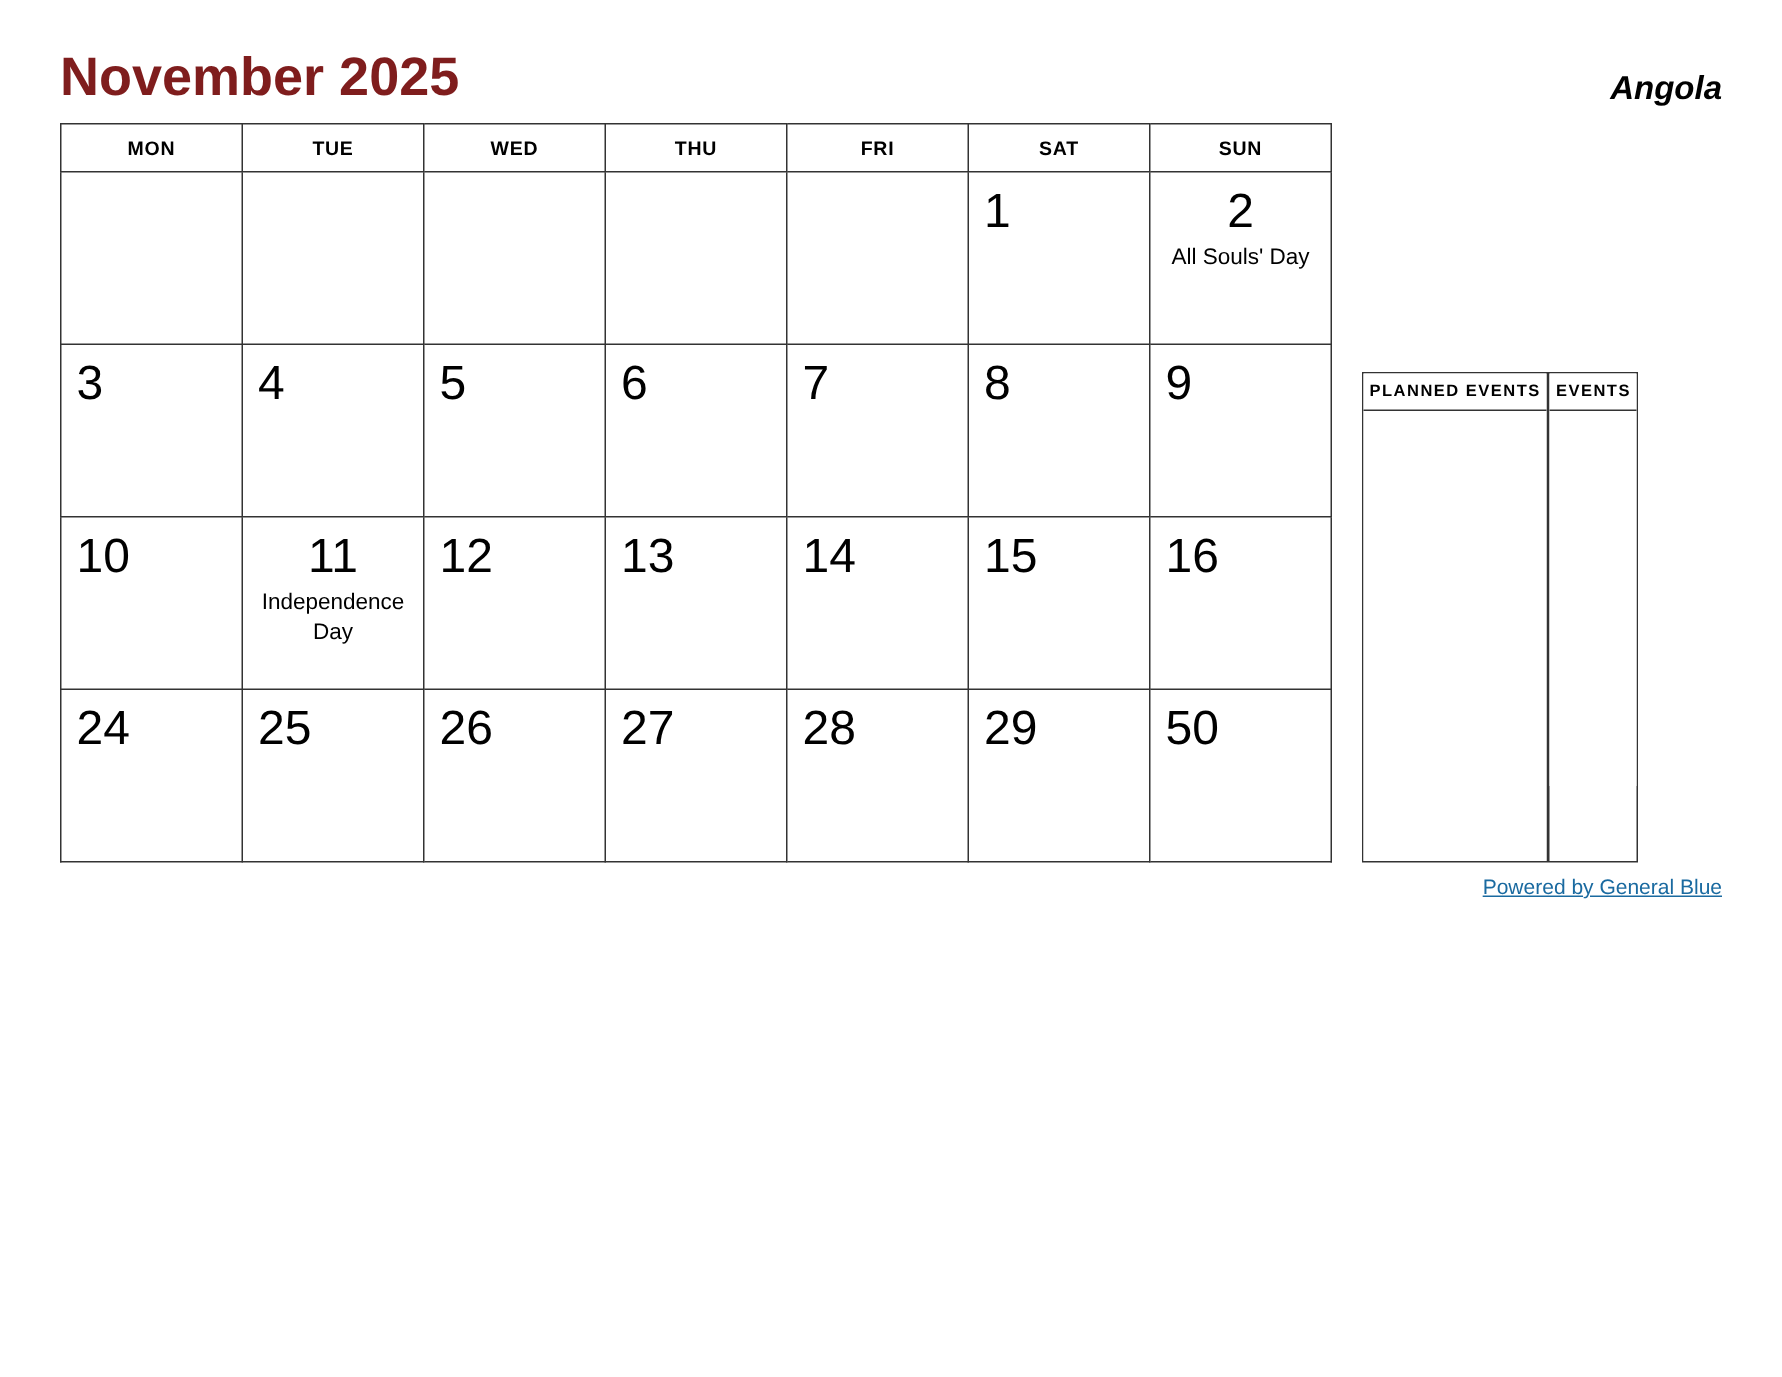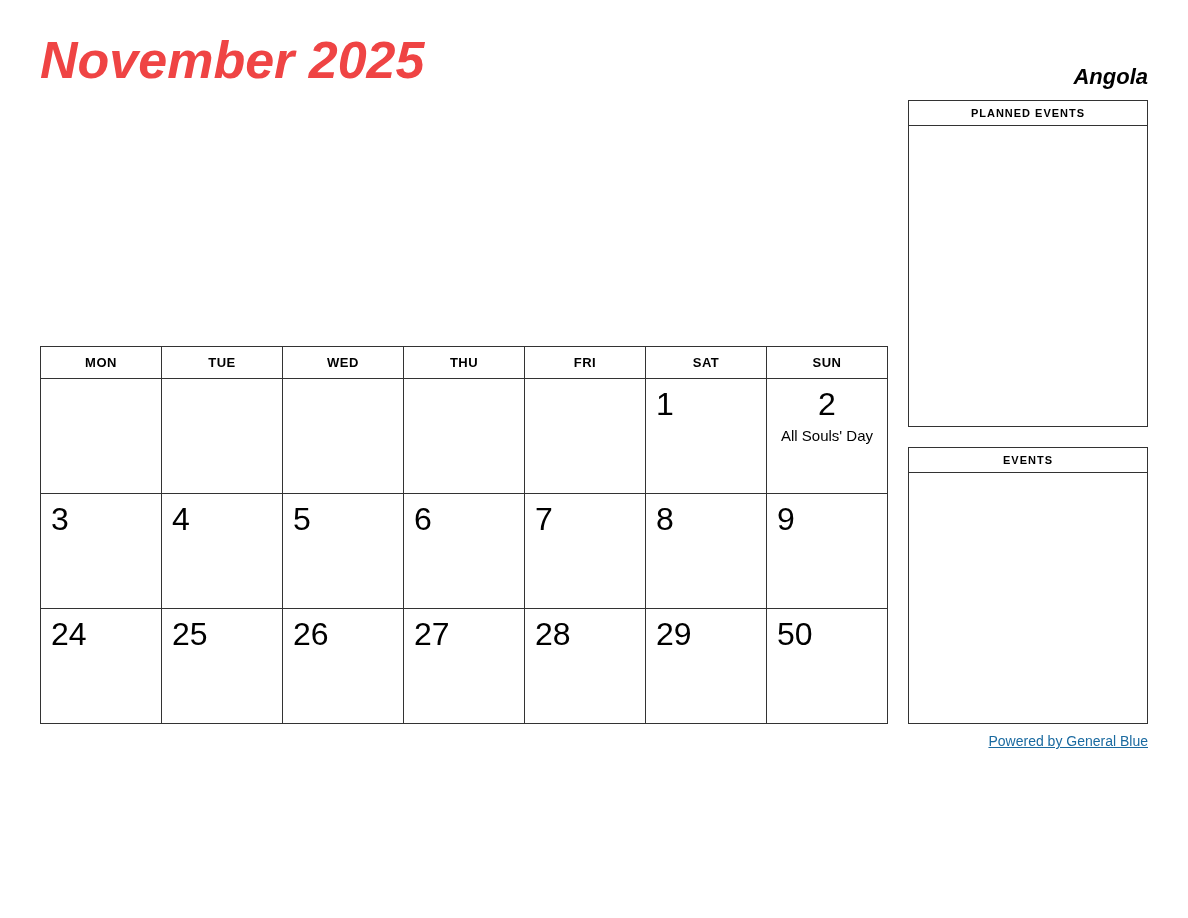--- a/index.html
+++ b/index.html
@@ -10,24 +10,23 @@
       width: 1188px;
       min-height: 918px;
     }
     .header {
       display: flex;
       justify-content: space-between;
       align-items: flex-end;
       margin-bottom: 10px;
     }
     .month-title {
-      font-size: 52px;
-      font-weight: bold;
-      color: #ef4444;
-      font-style: italic;
+      font-size: 36px;
+      font-weight: bold;
+      color: #7f1d1d;
     }
     .country-title {
       font-size: 22px;
       font-weight: bold;
       color: #000;
       font-style: italic;
     }
     .main-layout {
       display: flex;
       gap: 20px;
@@ -71,21 +70,21 @@
       line-height: 1.3;
     }
     .day-cell-with-holiday {
       display: flex;
       flex-direction: column;
       align-items: center;
     }
     .sidebar {
       width: 240px;
       display: flex;
-      flex-direction: column;
+      flex-direction: row;
       gap: 0;
     }
     .sidebar-box {
       border: 1.5px solid #333;
     }
     .sidebar-box-header {
       border-bottom: 1.5px solid #333;
       text-align: center;
       font-size: 11px;
       font-weight: bold;
@@ -171,20 +170,46 @@
             </td>
             <td>
               <div class="day-number">8</div>
             </td>
             <td>
               <div class="day-number">9</div>
             </td>
           </tr>
           <tr>
             <td>
+              <div class="day-number">10</div>
+            </td>
+            <td>
+              <div class="day-cell-with-holiday">
+            <div class="day-number">11</div>
+            <div class="holiday-label">Independence Day</div>
+          </div>
+            </td>
+            <td>
+              <div class="day-number">12</div>
+            </td>
+            <td>
+              <div class="day-number">13</div>
+            </td>
+            <td>
+              <div class="day-number">14</div>
+            </td>
+            <td>
+              <div class="day-number">15</div>
+            </td>
+            <td>
+              <div class="day-number">16</div>
+            </td>
+          </tr>
+          <tr>
+            <td>
               <div class="day-number">24</div>
             </td>
             <td>
               <div class="day-number">25</div>
             </td>
             <td>
               <div class="day-number">26</div>
             </td>
             <td>
               <div class="day-number">27</div>

